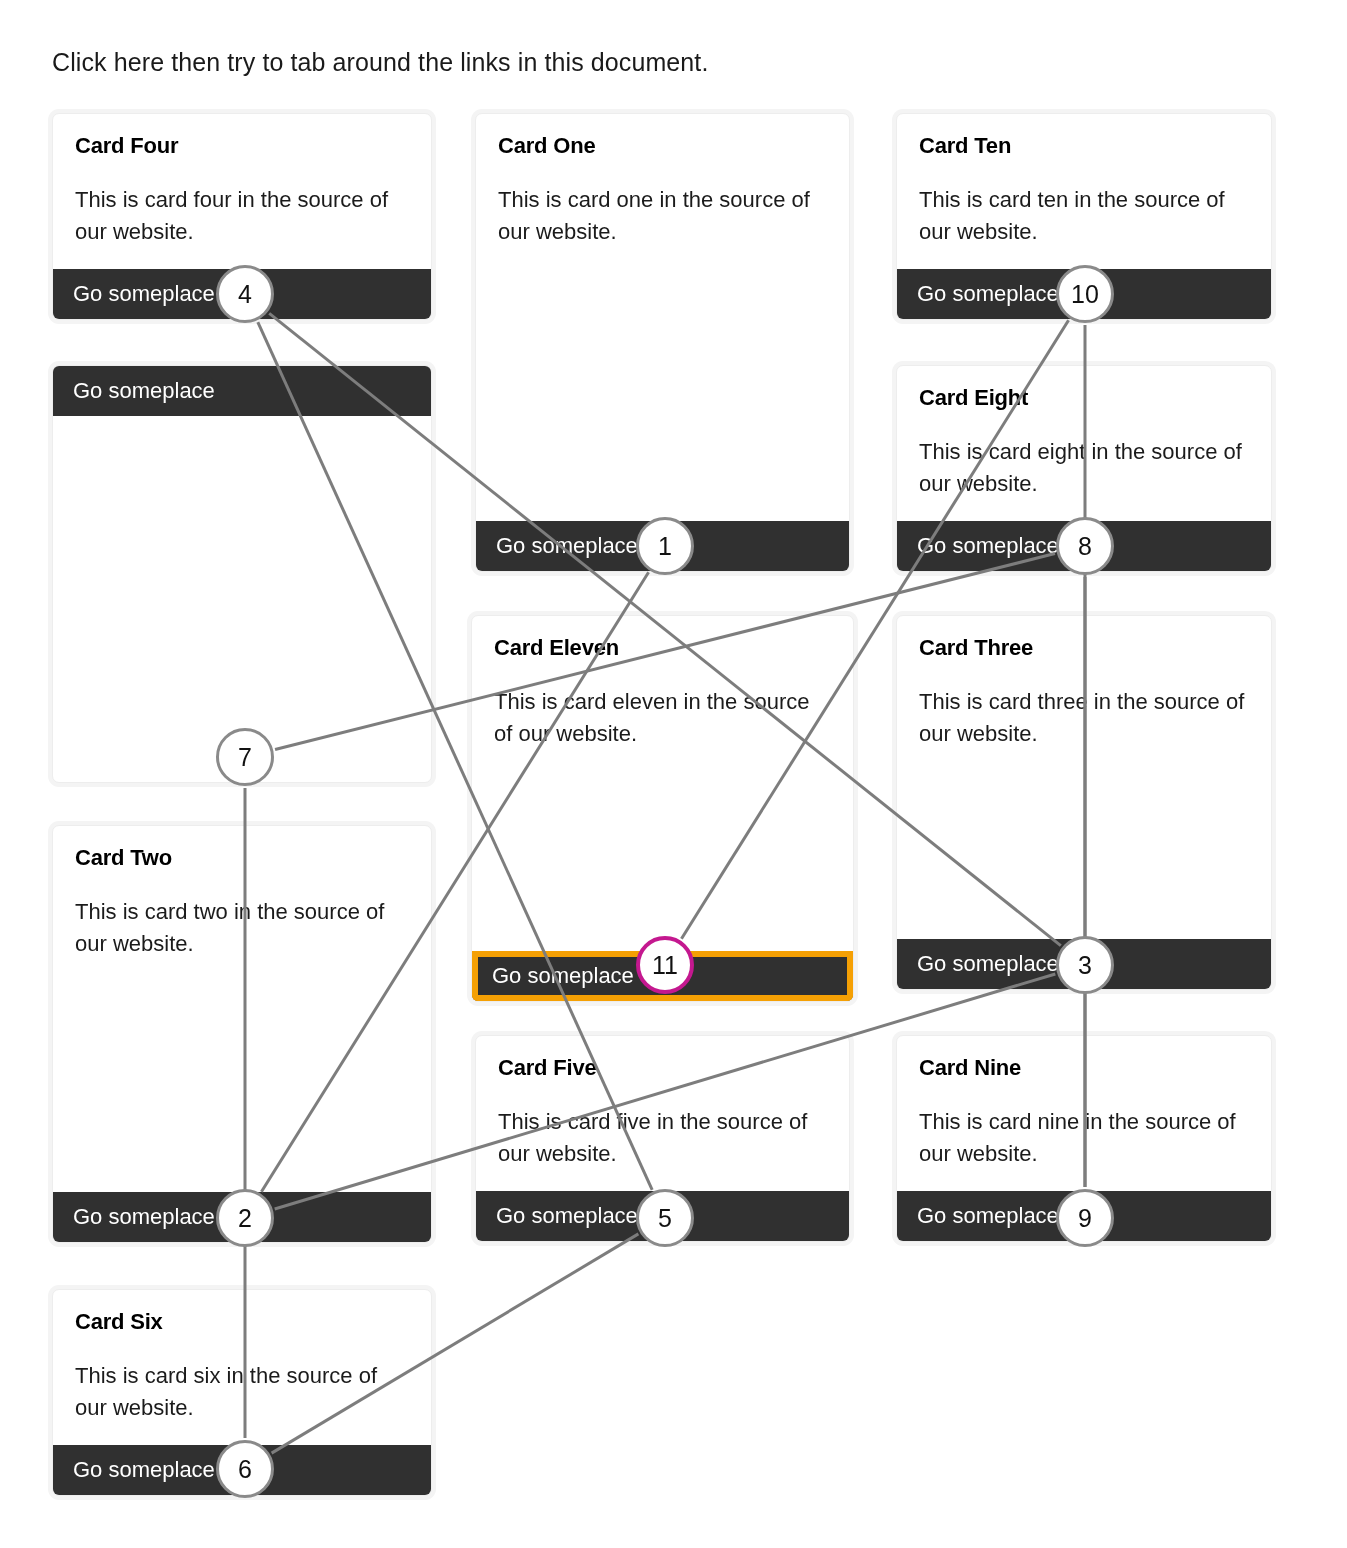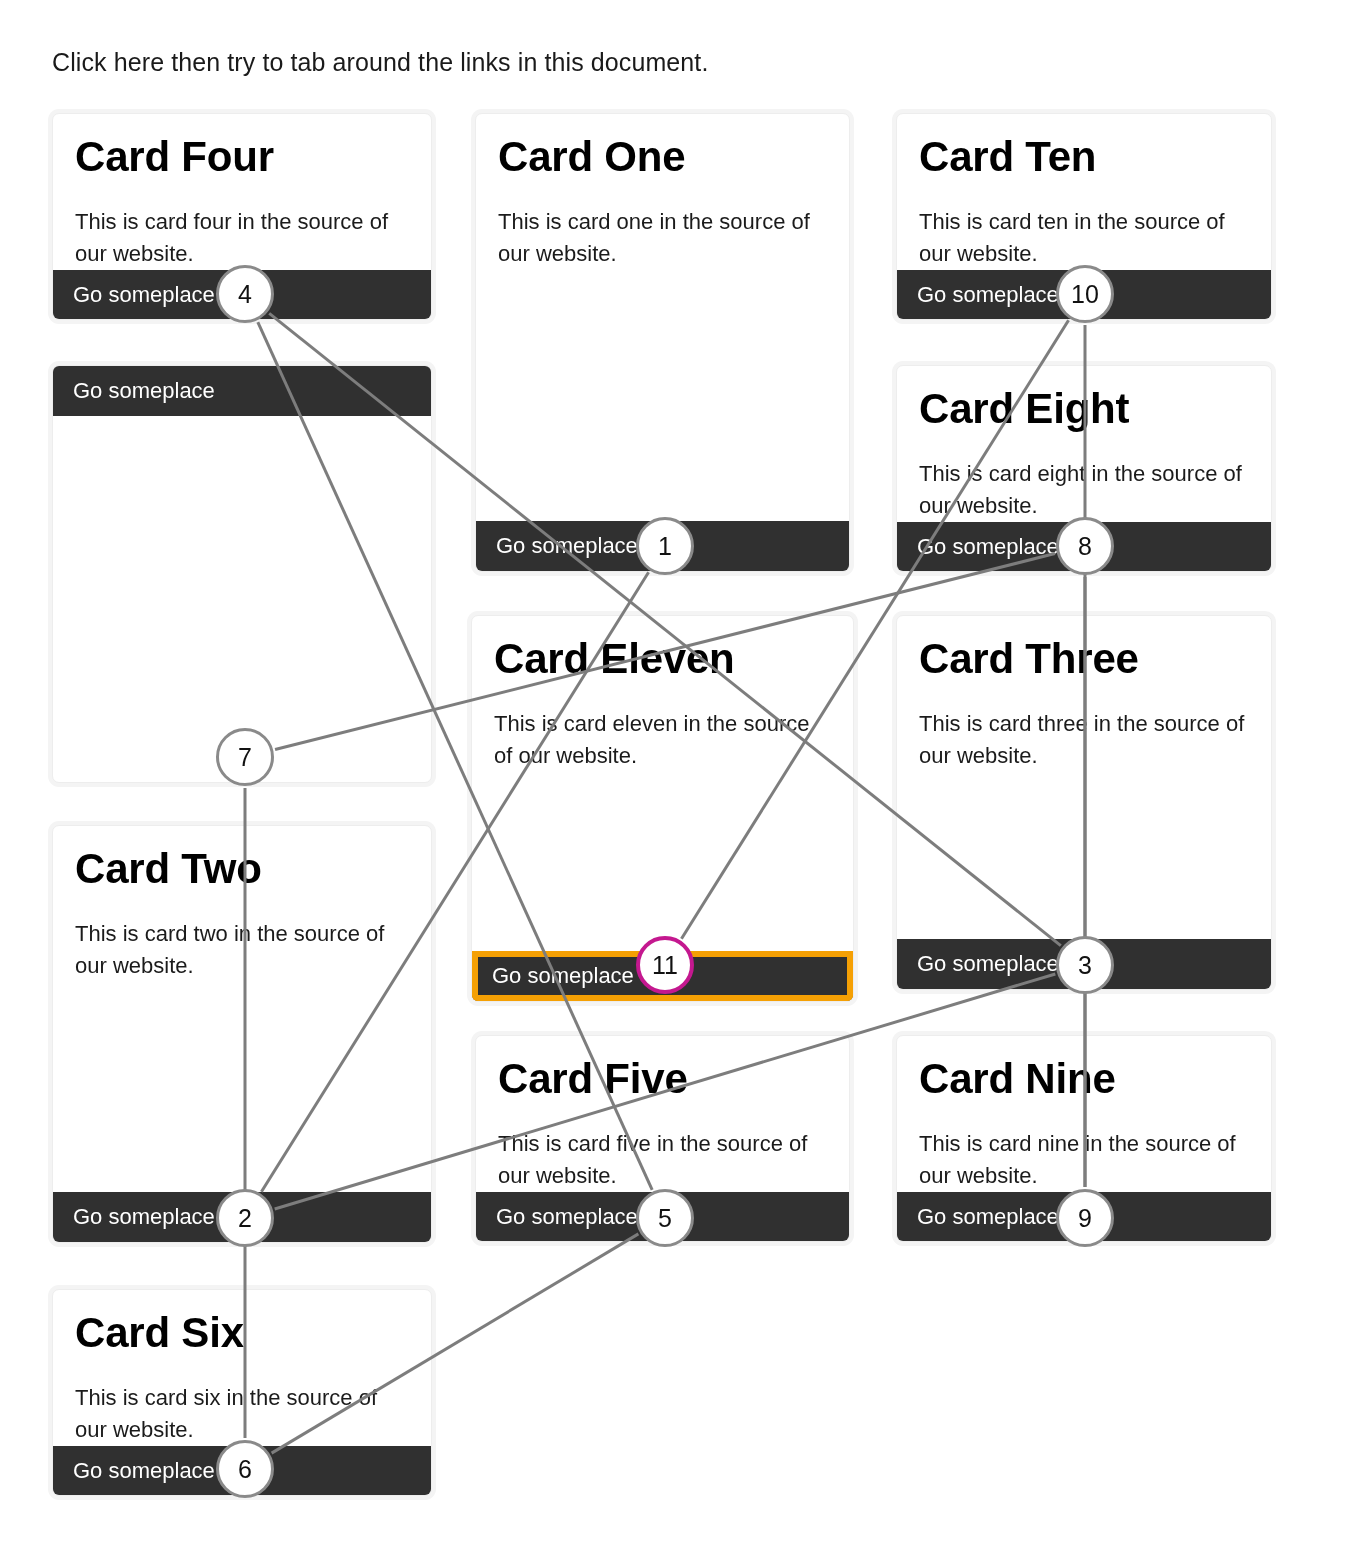--- a/index.html
+++ b/index.html
@@ -40,21 +40,21 @@
     flex-direction: column;
     overflow: hidden;
   }
 
   .card-body {
     flex: 1 1 auto;
     padding: 20px 22px 0 22px;
   }
 
   .card-title {
-    font-size: 42px;
+    font-size: 22px;
     font-weight: bold;
     color: #000000;
     margin: 0 0 26px 0;
     line-height: 1.1;
     letter-spacing: -0.2px;
   }
 
   .card-text {
     font-size: 22px;
     line-height: 1.45;

